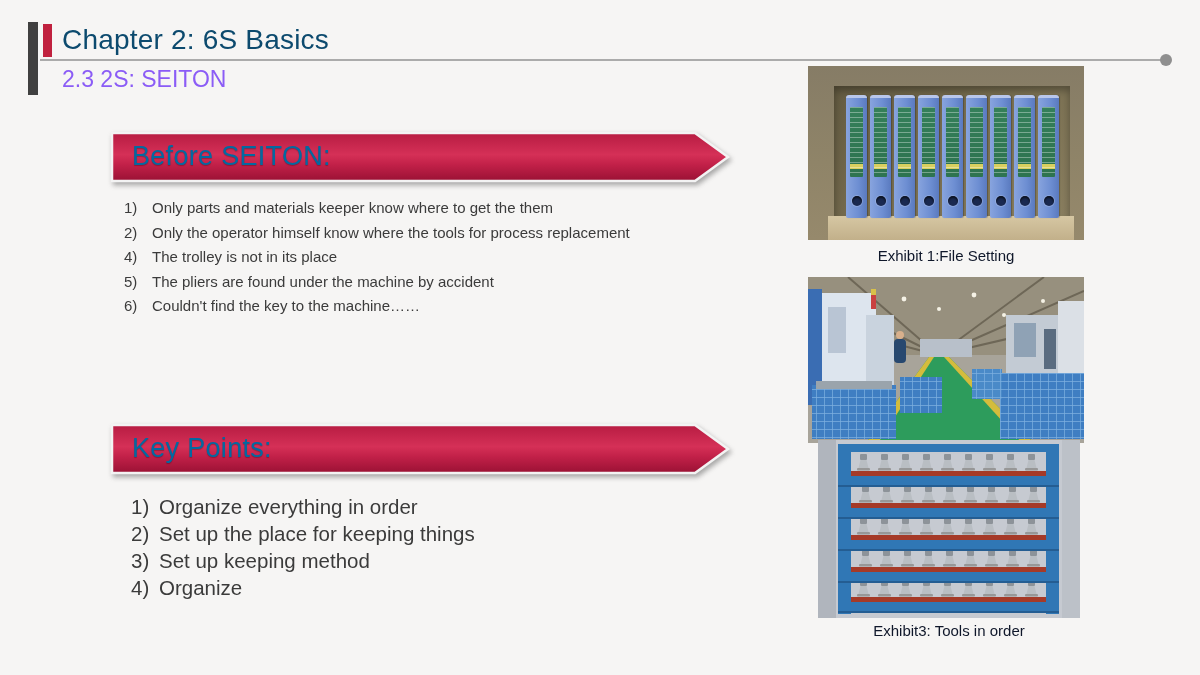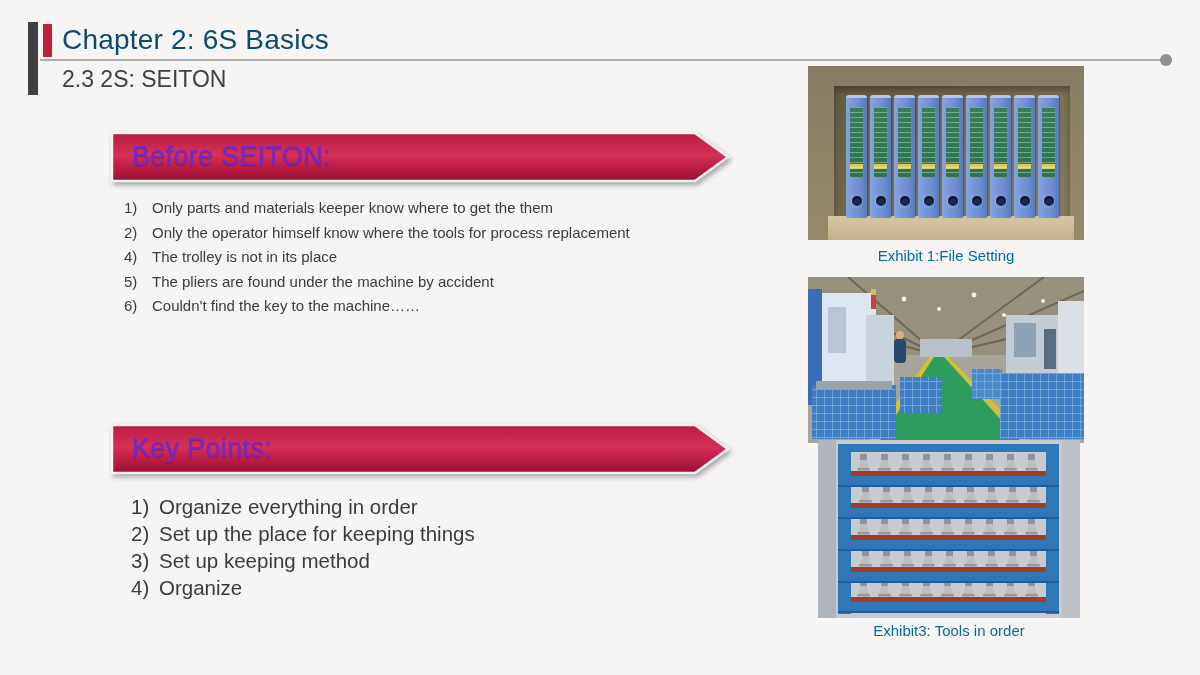--- a/index.html
+++ b/index.html
@@ -6,43 +6,43 @@
   .slide{
     position:relative;width:1200px;height:675px;background:#f6f5f4;
     overflow:hidden;font-family:"Liberation Sans",sans-serif;color:#3b3b3b;
   }
   
   .bar-dark{position:absolute;left:28px;top:22px;width:10px;height:73px;background:#404040;}
   .bar-red{position:absolute;left:43px;top:24px;width:9px;height:33px;background:#c0213e;}
   .page-title{position:absolute;left:62px;top:24px;margin:0;font-size:28px;font-weight:400;color:#0c4a6e;letter-spacing:.2px;}
   .title-rule{position:absolute;left:40px;top:59px;width:1128px;height:2px;background:#ababab;}
   .title-rule-dot{position:absolute;right:-4px;top:-5px;width:12px;height:12px;border-radius:50%;background:#8f8f8f;}
-  .subtitle{position:absolute;left:62px;top:66px;margin:0;font-size:23px;font-weight:400;color:#404040;}
+  .subtitle{position:absolute;left:62px;top:66px;margin:0;font-size:23px;font-weight:400;color:#8b5cf6;}
   
   .banner{position:absolute;left:110px;width:624px;height:54px;}
   .banner svg{display:block;filter:drop-shadow(2px 3px 2.5px rgba(70,70,70,.45));}
   .banner-1{top:130px;}
   .banner-2{top:422px;}
   .banner-label{
     position:absolute;left:22px;top:0;height:54px;line-height:52px;
-    color:#6d28d9;font-size:27px;letter-spacing:.3px;text-shadow:0 1px 1px rgba(0,0,0,.25);
+    color:#0369a1;font-size:27px;letter-spacing:.3px;text-shadow:0 1px 1px rgba(0,0,0,.25);
   }
   
   .list{position:absolute;}
   .list .li{margin:0;padding:0;}
   .list-1{left:124px;top:196px;width:588px;font-size:15px;line-height:24.5px;}
   .list-1 .li{text-align:justify;}
   .list-2{left:131px;top:493px;width:560px;font-size:20.5px;line-height:27px;}
   .num{display:inline-block;min-width:28px;}
   
   figure{margin:0;position:absolute;}
   .fig-1{left:808px;top:66px;width:276px;}
   .fig-2{left:808px;top:277px;width:276px;}
   .fig-3{left:818px;top:440px;width:262px;}
-  figcaption{margin-top:7px;text-align:center;font-size:15px;color:#0369a1;}
+  figcaption{margin-top:7px;text-align:center;font-size:15px;color:#0f172a;}
   .fig-2 figcaption{margin-top:5px;}
   .fig-3 figcaption{margin-top:4px;}
   
   .photo-binders{
     position:relative;width:276px;height:174px;
     background:linear-gradient(180deg,#867c66 0%,#8f8468 55%,#96896c 100%);
   }
   .shelf-back{
     position:absolute;left:26px;top:20px;right:14px;bottom:20px;
     background:linear-gradient(135deg,#655c42 0%,#7a7052 55%,#8a7f60 100%);

